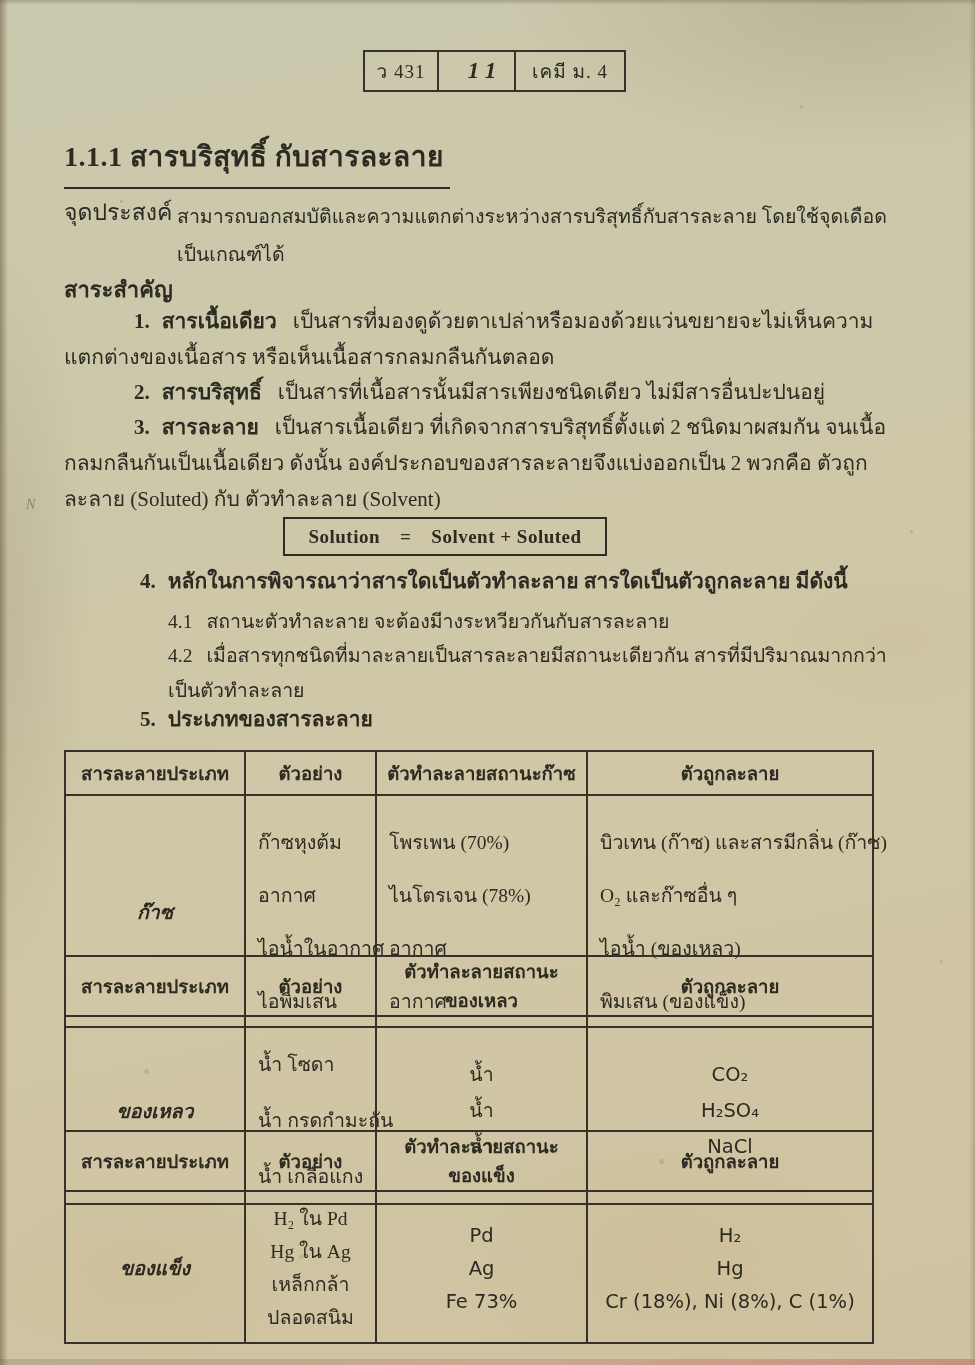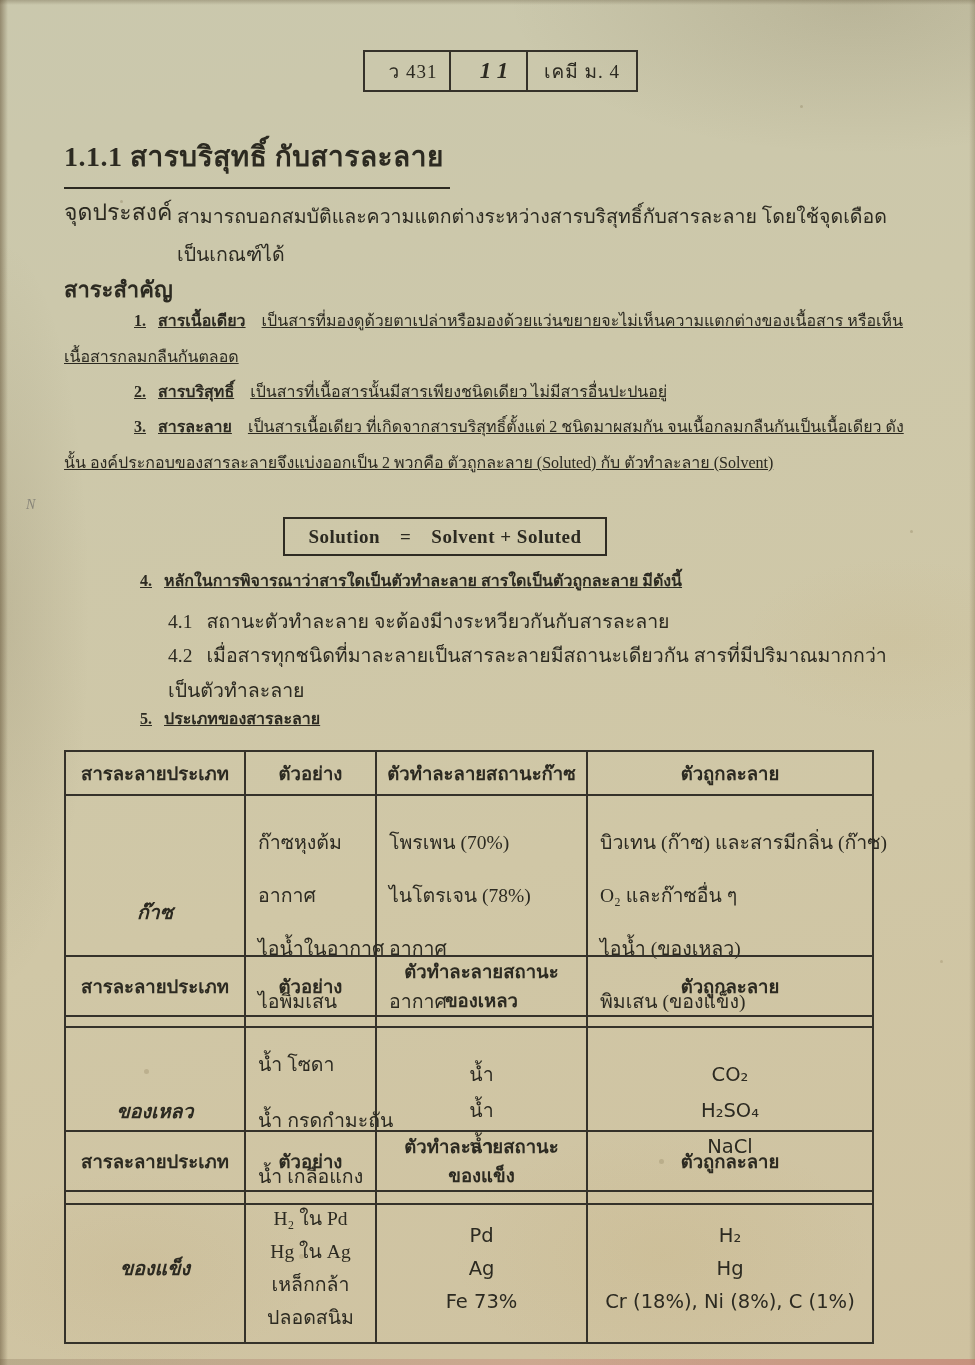--- a/index.html
+++ b/index.html
@@ -25,34 +25,34 @@
   .speck{position:absolute;left:120px;top:200px;width:3px;height:3px;border-radius:50%;
       background:rgba(110,95,60,.28);
       box-shadow:540px 960px 0 1px rgba(115,98,62,.22), 790px 330px 0 rgba(115,98,62,.25),
       180px 1055px 0 1px rgba(140,115,70,.20), 680px -95px 0 rgba(115,98,62,.25),
       25px 870px 0 1px rgba(120,100,65,.22), 820px 760px 0 rgba(120,100,65,.22);}
 
   .abs{position:absolute;}
   
   .hbox{left:363px;top:50px;display:flex;border:2.5px solid #35322a;height:38px;align-items:stretch;}
   .hbox .cell{display:flex;align-items:center;justify-content:center;font-size:19px;letter-spacing:1px;}
-  .hbox .c1{width:72px;border-right:2.5px solid #35322a;padding-left:12px;}
+  .hbox .c1{width:72px;border-right:2.5px solid #35322a;}
   .hbox .c2{width:57px;border-right:2.5px solid #35322a;font-style:italic;font-weight:bold;font-size:23px;letter-spacing:7px;padding-left:18px;}
   .hbox .c3{width:108px;}
 
   .title{left:64px;top:134px;font-size:28px;font-weight:bold;letter-spacing:.5px;
       border-bottom:2.5px solid #2c2a21;padding:0 6px 9px 0;}
 
   .objective{left:64px;top:198px;width:850px;display:flex;}
   .obj-label{font-size:23px;font-weight:normal;width:113px;flex:0 0 113px;line-height:30px;}
   .obj-text{font-size:19.5px;line-height:38px;width:737px;}
 
   .kp-heading{left:64px;top:272px;font-size:22px;font-weight:bold;}
 
-  .par{left:64px;top:0;width:845px;font-size:16px;line-height:36px;text-indent:70px;margin:0;text-decoration:underline;}
+  .par{left:64px;top:0;width:845px;font-size:21px;line-height:36px;text-indent:70px;margin:0;}
   .par .num{font-weight:bold;margin-right:12px;}
   .par .term{font-weight:bold;margin-right:16px;}
   #item1{top:303px;} #item2{top:374px;} #item3{top:409px;}
 
   .formula{left:283px;top:517px;width:320px;height:35px;border:2.5px solid #2f2c23;
       display:flex;align-items:center;justify-content:center;gap:20px;
       font-weight:bold;font-size:19px;letter-spacing:.5px;}
 
   #item4{top:563px;font-weight:bold;text-indent:76px;}
   .sub{left:168px;width:740px;font-size:19.5px;line-height:35px;margin:0;}

